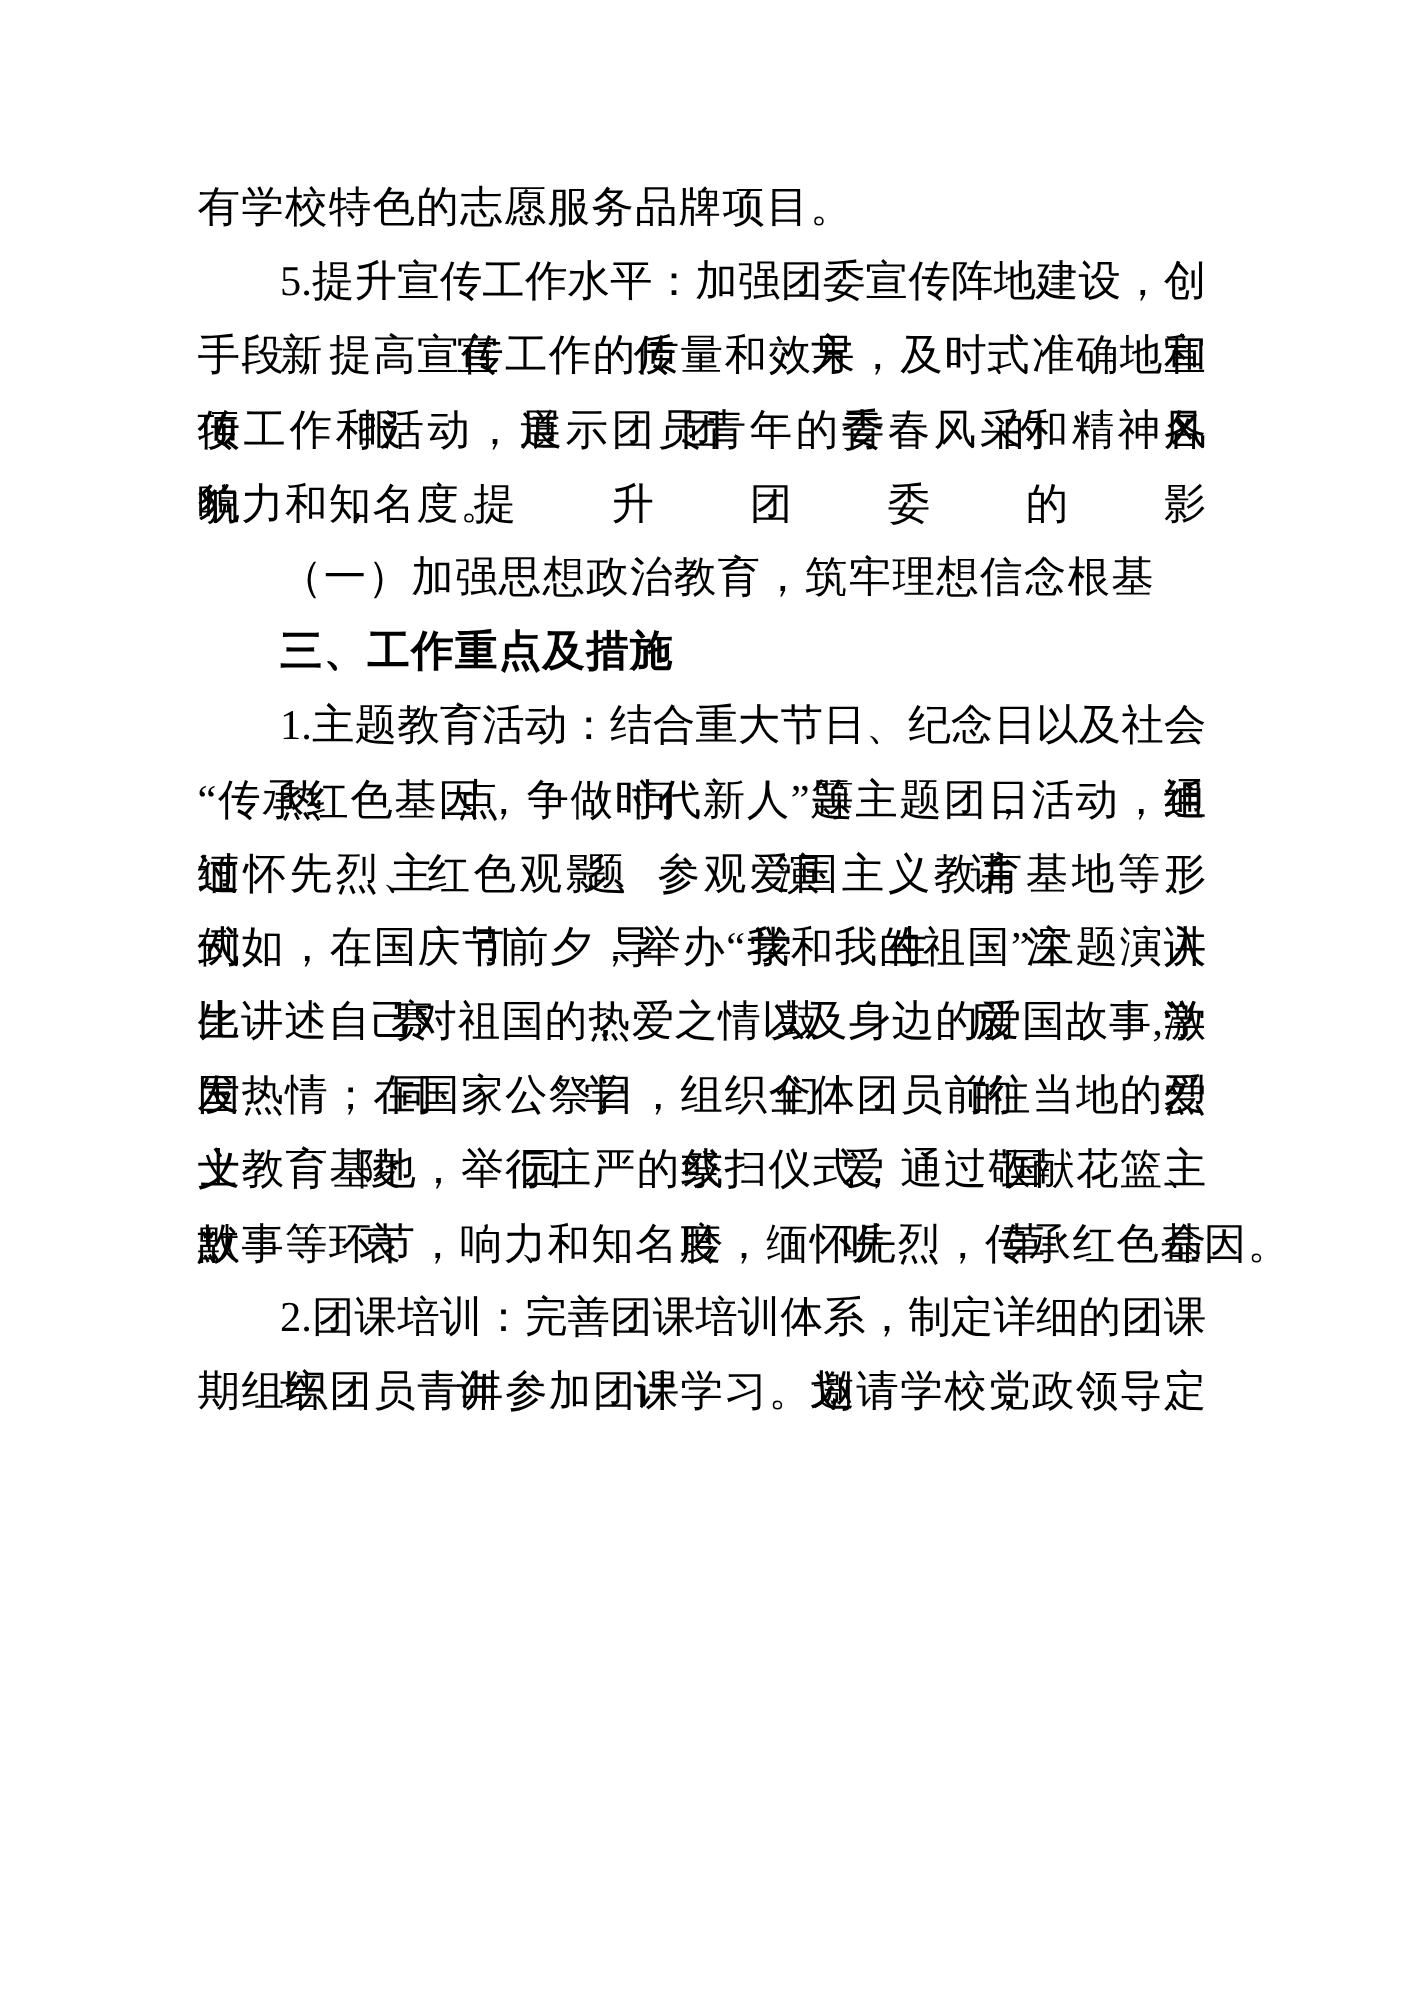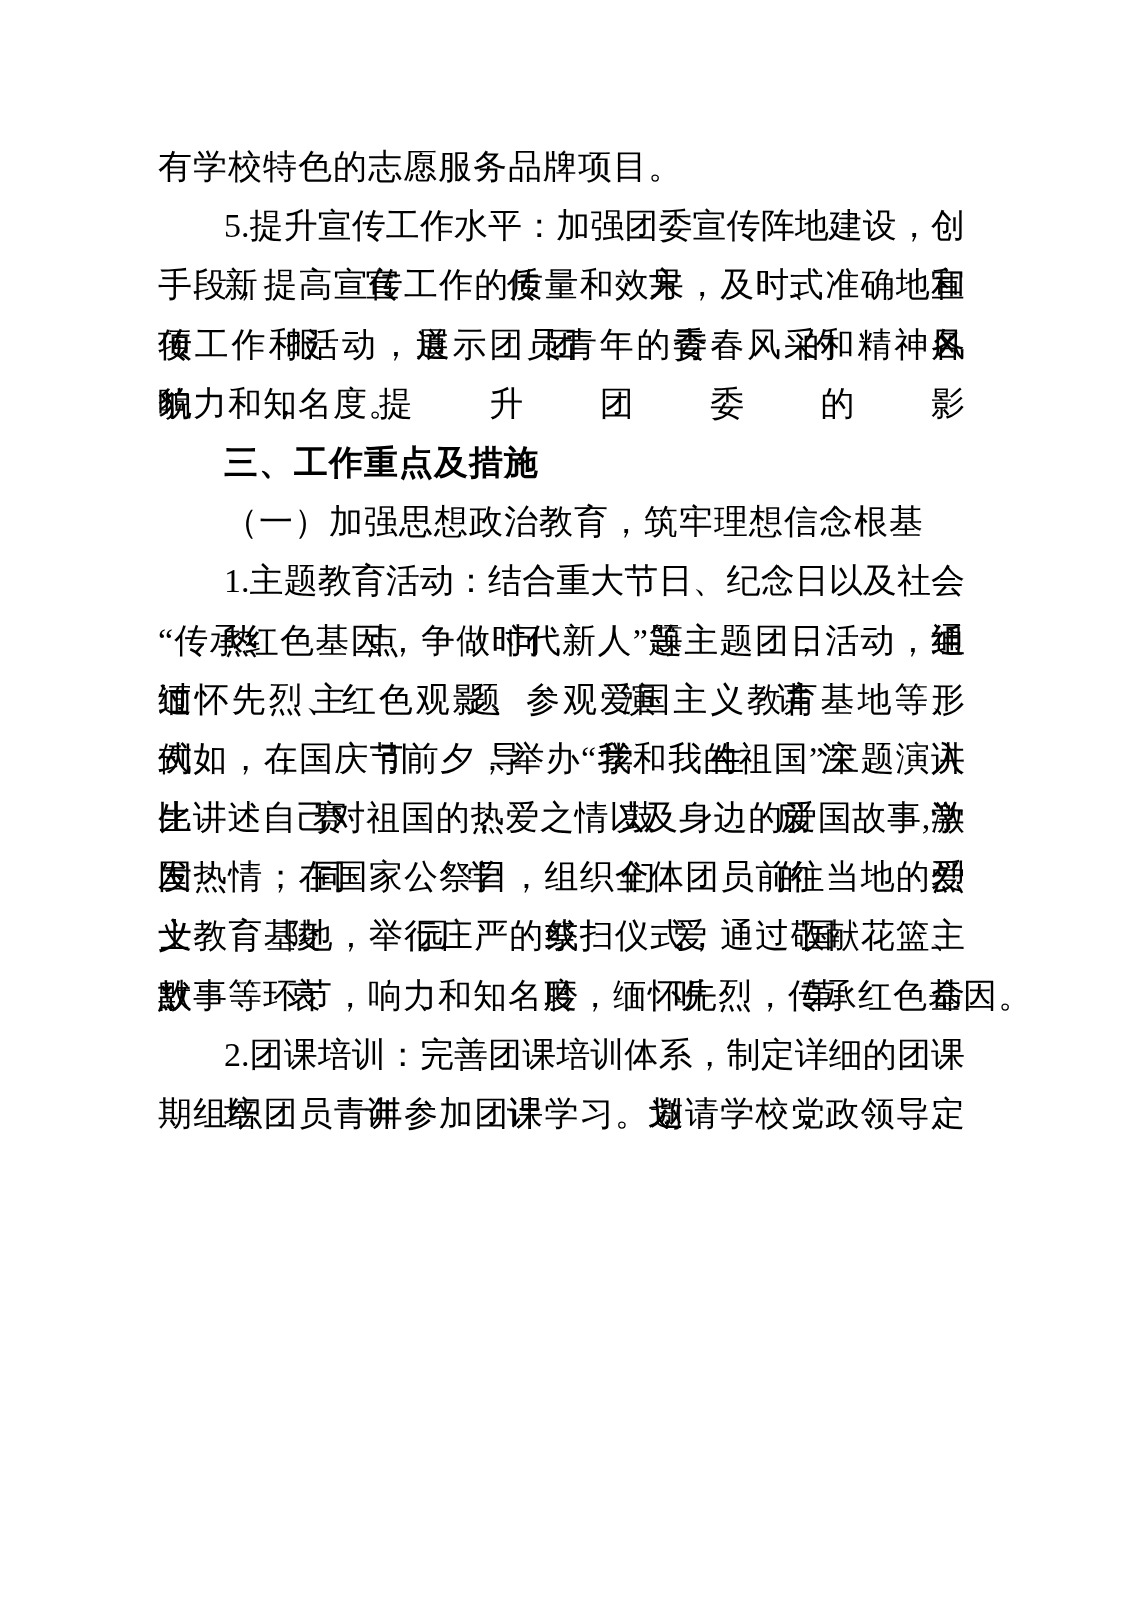--- a/index.html
+++ b/index.html
@@ -58,22 +58,22 @@
 </head>
 <body>
 
 <div class="page">
   <div class="text-block">
     <div class="line">有学校特色的志愿服务品牌项目。</div>
     <div class="line justify indent">5.提升宣传工作水平：加强团委宣传阵地建设，创新宣传方式和</div>
     <div class="line justify">手段，提高宣传工作的质量和效果，及时、准确地宣传报道团委的各</div>
     <div class="line justify">项工作和活动，展示团员青年的青春风采和精神风貌，提升团委的影</div>
     <div class="line">响力和知名度。</div>
+    <div class="line indent">（一）加强思想政治教育，筑牢理想信念根基</div>
     <div class="line bold indent">三、工作重点及措施</div>
-    <div class="line indent">（一）加强思想政治教育，筑牢理想信念根基</div>
     <div class="line justify indent">1.主题教育活动：结合重大节日、纪念日以及社会热点问题，组</div>
     <div class="line justify">“传承红色基因，争做时代新人”等主题团日活动，通过主题演讲、</div>
     <div class="line justify">缅怀先烈、红色观影、参观爱国主义教育基地等形式，引导学生深入</div>
     <div class="line justify">例如，在国庆节前夕，举办“我和我的祖国”主题演讲比赛，鼓励学</div>
     <div class="line justify">生讲述自己对祖国的热爱之情以及身边的爱国故事,激发同学们的爱</div>
     <div class="line justify">国热情；在国家公祭日，组织全体团员前往当地的烈士陵园或爱国主</div>
     <div class="line justify">义教育基地，举行庄严的祭扫仪式，通过敬献花篮、默哀、聆听革命</div>
     <div class="line">故事等环节，响力和知名度，缅怀先烈，传承红色基因。</div>
     <div class="line justify indent">2.团课培训：完善团课培训体系，制定详细的团课培训计划，定</div>
     <div class="line justify">期组织团员青年参加团课学习。邀请学校党政领导、思想政治课教师、</div>

